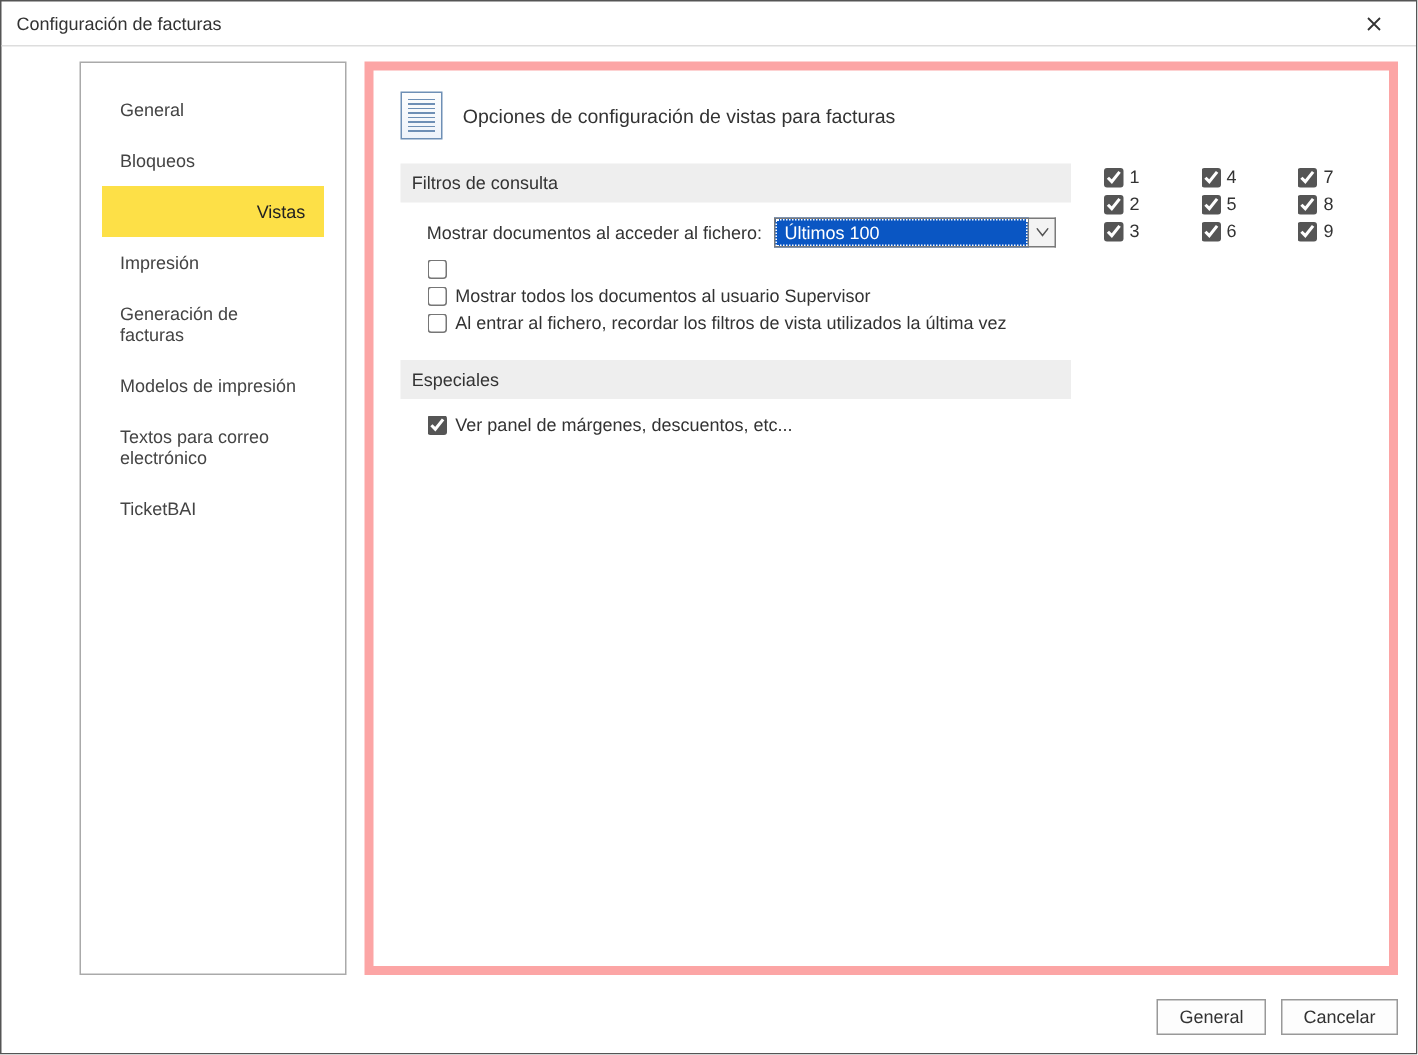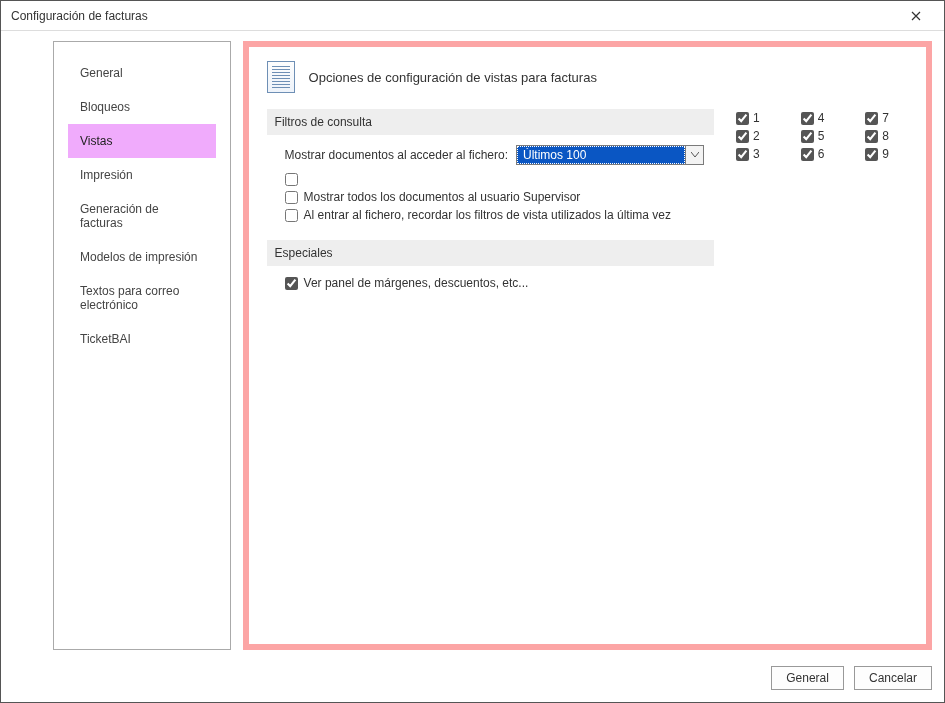--- a/index.html
+++ b/index.html
@@ -4,21 +4,21 @@
 <style>
   * { box-sizing: border-box; }
   html, body { margin: 0; padding: 0; font-family: "Segoe UI", Tahoma, sans-serif; font-size: 12px; color: #333; background: #fff; }
   .window { width: 945px; height: 703px; border: 1px solid #555; background: #fff; position: relative; display: flex; flex-direction: column; }
   .titlebar { height: 30px; display: flex; align-items: center; padding: 0 8px 0 10px; border-bottom: 1px solid #ddd; }
   .titlebar .title { flex: 1; font-size: 12px; color: #333; }
   .titlebar .close { width: 40px; height: 30px; display: flex; align-items: center; justify-content: center; cursor: pointer; }
   .body { flex: 1; padding: 10px 12px 8px 12px; display: flex; gap: 12px; }
   .sidebar { width: 235px; border: 1px solid #aaa; background: #fff; padding: 14px; margin-left: 40px; }
   .sidebar-item { padding: 10px 12px; cursor: pointer; color: #444; }
-  .sidebar-item.selected { background: #f0abfc; color: #222; }
+  .sidebar-item.selected { background: #fde047; color: #222; text-align: right; }
   .main { flex: 1; border: 6px solid #fca5a5; background: #fff; padding: 14px 18px; display: flex; flex-direction: column; }
   .header-row { display: flex; align-items: center; gap: 14px; margin-bottom: 16px; }
   .doc-icon { width: 28px; height: 32px; border: 1px solid #6e8fb5; background: linear-gradient(#fdfdfd,#eef3fa); position: relative; }
   .doc-icon::before { content: ""; position: absolute; top: 4px; left: 4px; right: 4px; height: 3px; background: repeating-linear-gradient(#6e8fb5 0, #6e8fb5 1px, transparent 1px, transparent 3px); bottom: 4px; height: auto; }
   .page-title { font-size: 13px; color: #333; }
   .columns { display: flex; gap: 14px; align-items: flex-start; }
   .col-left { flex: 1; min-width: 0; }
   .col-right { width: 180px; }
   .section-head { background: #eee; padding: 6px 8px; font-size: 12px; color: #333; margin-bottom: 8px; }
   .field-row { display: flex; align-items: center; gap: 8px; padding: 2px 10px 6px 18px; }

